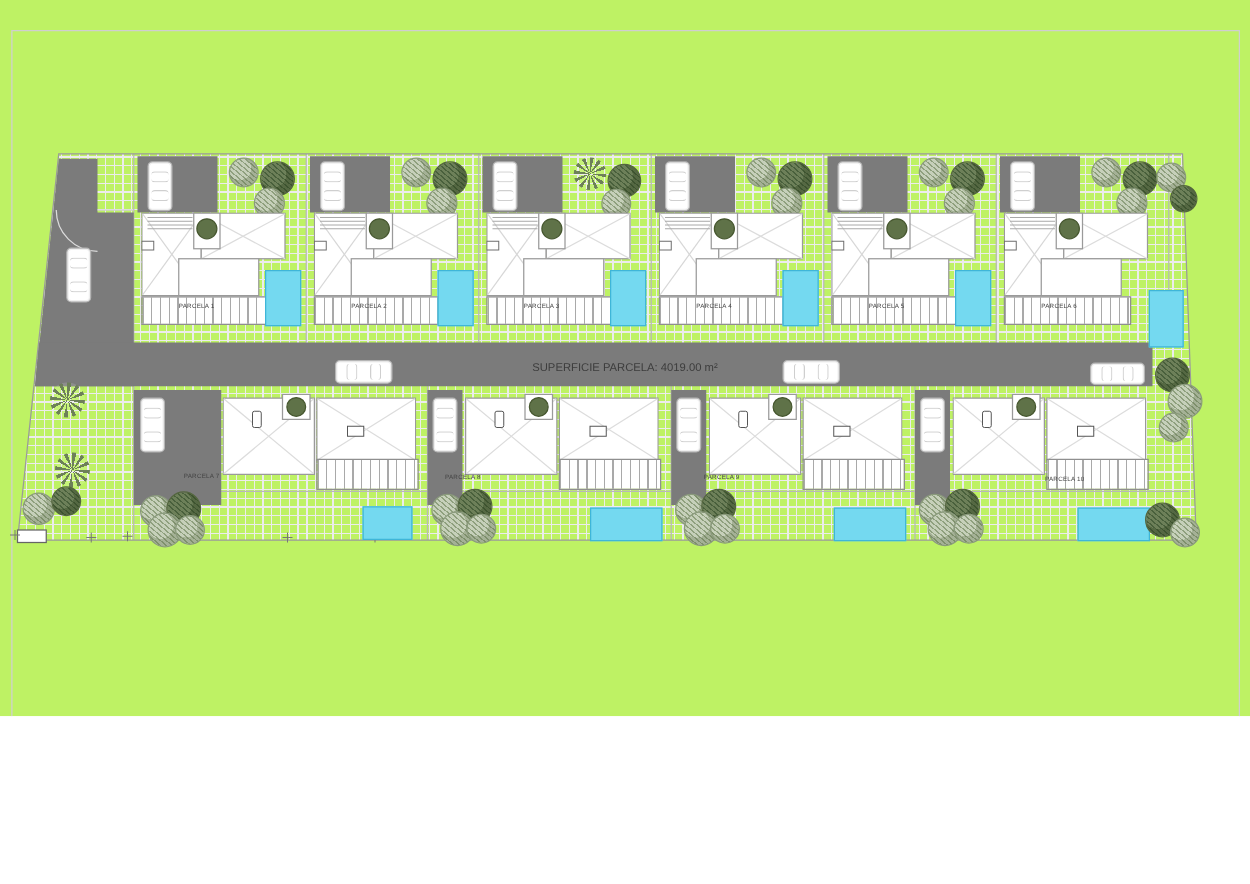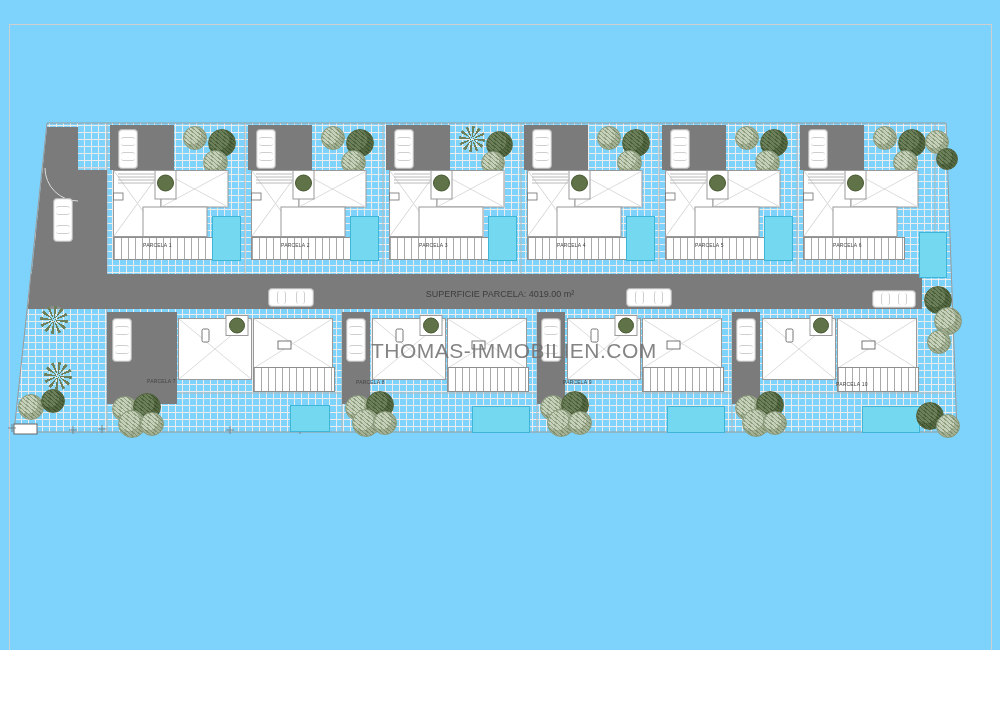--- a/index.html
+++ b/index.html
@@ -1,16 +1,16 @@
 <!DOCTYPE html>
 <html style="--road: #7b7b7b; --pool: #74d9f0; --pool_border: #3fb6d8; --tree_light_a: #c6d0ba; --tree_light_b: #8fa07e; --tree_dark_a: #6d8059; --tree_dark_b: #49603c; --outline: #9a9a9a; --label_text: #3d3d3d; --watermark_text: #6f6f6f;"><head>
 <meta charset="utf-8">
 <style>
   html,body{margin:0;padding:0;background:#fff;font-family:"Liberation Sans",sans-serif;}
-  #stage{position:relative;width:1000px;height:650px;background:#7dd3fc;overflow:hidden;}
+  #stage{position:relative;width:1000px;height:573px;background:#bef264;overflow:hidden;}
   .frame{position:absolute;left:9px;top:24px;width:981px;height:658px;border:1px solid #cfcfcf;}
   
   .grid{position:absolute;left:0;top:0;width:1000px;height:707px;
     clip-path:polygon(47px 123px,946px 123px,957px 432px,14px 432px);
     background:
       repeating-linear-gradient(0deg,#ececec 0 1px,transparent 1px 7px),
       repeating-linear-gradient(90deg,#ececec 0 1px,transparent 1px 7px);}
   svg.plan{position:absolute;left:0;top:0;}
   .parcel{position:absolute;}
   .tparcel{top:123px;height:142px;}
@@ -263,15 +263,14 @@
   <div class="tree dark" style="left:41px;top:389px;width:22px;height:22px"></div>
   <div class="tree" style="left:925px;top:130px;width:22px;height:22px"></div>
   <div class="tree dark" style="left:936px;top:148px;width:20px;height:20px"></div>
   <div class="tree dark" style="left:924px;top:286px;width:26px;height:26px"></div>
   <div class="tree" style="left:934px;top:307px;width:26px;height:26px"></div>
   <div class="tree" style="left:927px;top:330px;width:22px;height:22px"></div>
   <div class="tree dark" style="left:916px;top:402px;width:26px;height:26px"></div>
   <div class="tree" style="left:936px;top:414px;width:22px;height:22px"></div>
 
   <div class="road-label">SUPERFICIE PARCELA: 4019.00 m²</div>
-  <div class="watermark">THOMAS-IMMOBILIEN.COM</div>
 
 </div>
 
 </body></html>

